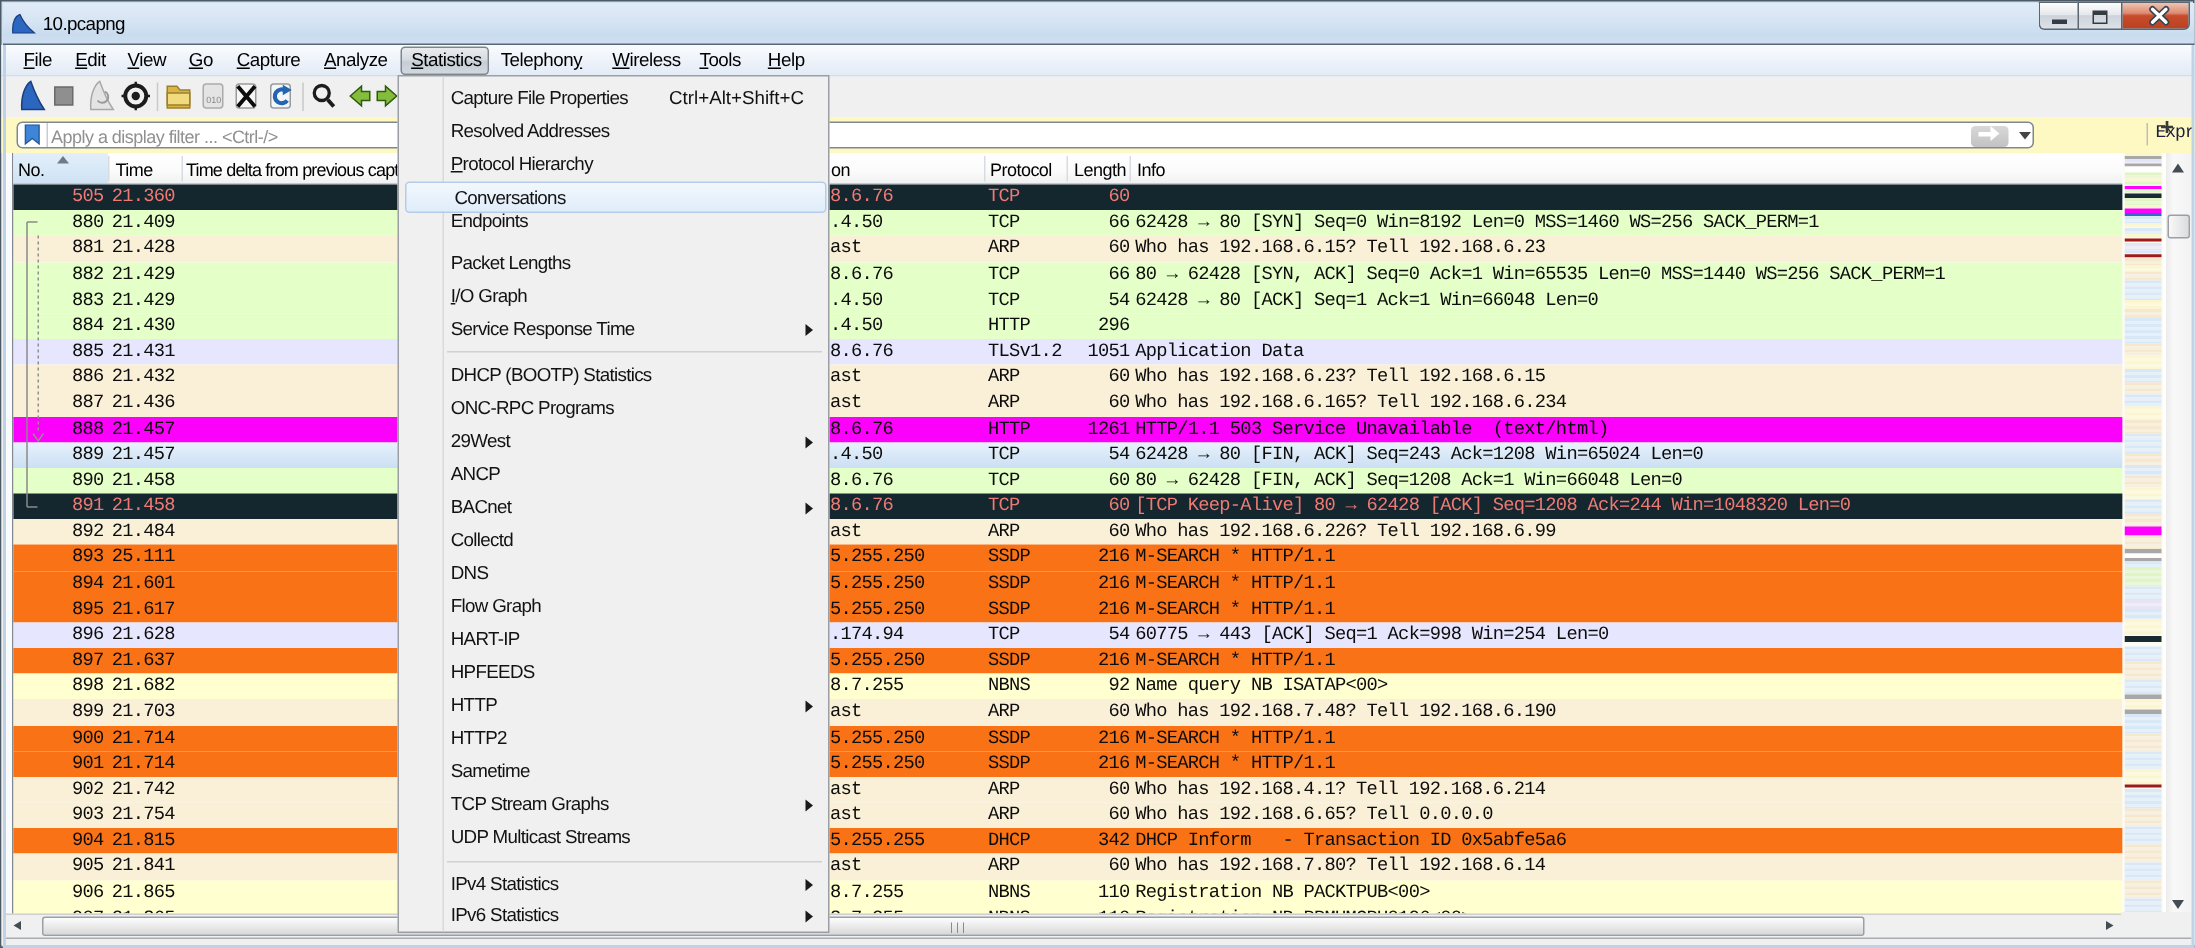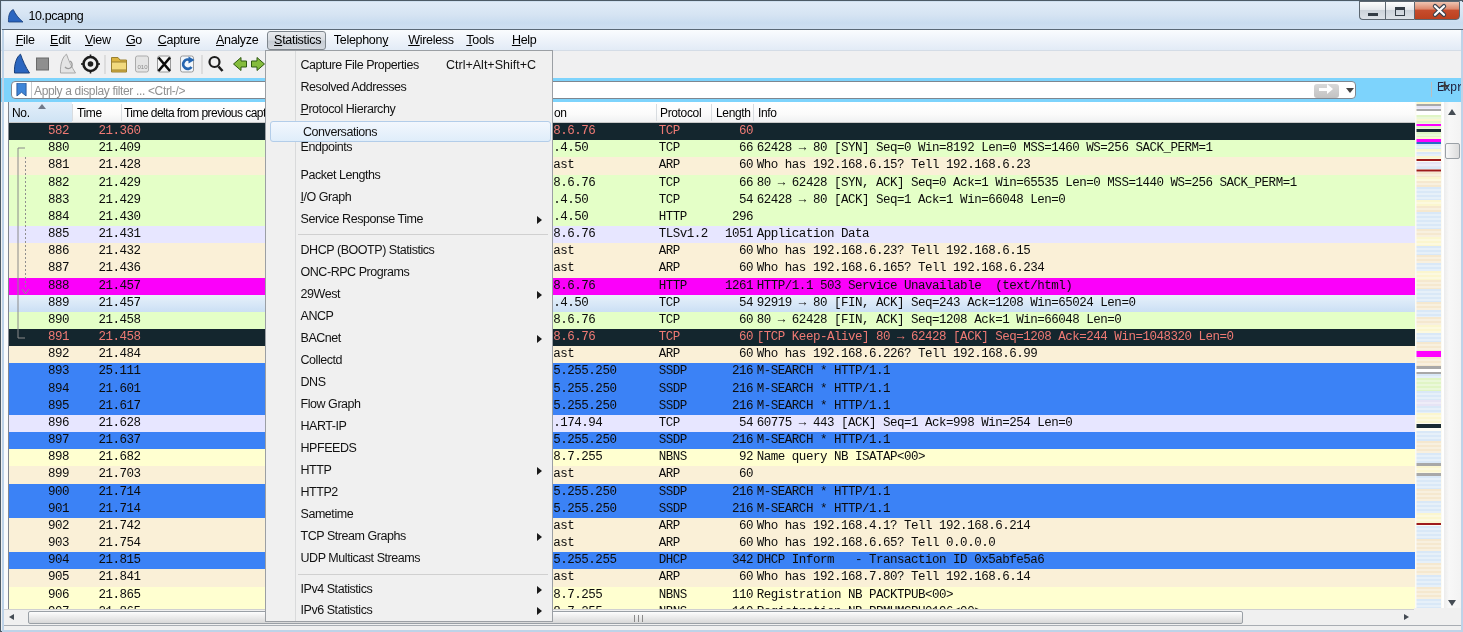--- a/index.html
+++ b/index.html
@@ -16,51 +16,51 @@
 #btn-max i { position:absolute; left:9px; top:5px; width:10px; height:9px; border:1px solid #333c45; border-top:3px solid #333c45; background:transparent; }
 
 #client { position:absolute; left:0px; top:29px; width:1463px; height:600px; background:#f0f0f0; }
 #topline { position:absolute; left:1px; top:28px; width:1461px; height:1px; background:#5a6876; }
 #menubar { position:absolute; left:0px; top:29px; width:1463px; height:21px;
   background:linear-gradient(180deg,#fafcfe 0%,#eef3fa 50%,#e2ebf6 100%); border-bottom:1px solid #d4dce6;}
 .mbi { position:absolute; top:3px; font-size:12.5px; color:#000; letter-spacing:-0.3px; }
 #stat-btn { position:absolute; left:266px; top:1px; width:59px; height:19px; border:1px solid #7e868d; border-radius:3px;
   background:linear-gradient(180deg,#e9ebee 0%,#d8dce1 45%,#c6cdd5 55%,#d3d8df 100%); }
 #toolbar { position:absolute; left:0px; top:50px; width:1463px; height:27px; background:#f0f0f1; }
-#filterbar { position:absolute; left:0px; top:77px; width:1463px; height:24px; background:#7dd3fc;padding-left:35px; }
+#filterbar { position:absolute; left:0px; top:77px; width:1463px; height:24px; background:#fef9c3;padding-left:35px; }
 #filterbox { position:absolute; left:10px; top:3px; width:1345px; height:18px; background:#fff; border:1px solid #7f8790; border-radius:4px; }
 #fb-sep { position:absolute; left:19px; top:0px; width:1px; height:16px; background:#c8ccd0; }
 #fb-text { position:absolute; left:22px; top:2px; font-size:12px; color:#909090; letter-spacing:-0.35px; }
 #fb-apply { position:absolute; left:1302px; top:2px; width:25px; height:14px; background:linear-gradient(180deg,#d8d8d8,#c2c2c2); border-radius:3px; }
 #fb-apply i { position:absolute; left:5px; top:4px; width:9px; height:3px; background:#fff; }
 #fb-apply b { position:absolute; left:13px; top:0px; width:0; height:0; border-left:6px solid #fff; border-top:5.5px solid transparent; border-bottom:5.5px solid transparent; }
 #fb-drop { position:absolute; left:1334px; top:6px; width:0; height:0; border-top:5px solid #444; border-left:4px solid transparent; border-right:4px solid transparent; }
 #fb-expr { position:absolute; left:1436px; top:3px; font-size:12px; color:#20203c; letter-spacing:-0.72px;font-family:Liberation Mono, monospace; }
 #fb-sep2 { position:absolute; left:1430px; top:4px; width:1px; height:15px; background:#bdbdbd; }
 #fb-plus { position:absolute; left:1439px; top:-1px; font-size:16px; color:#3a3a3a; font-weight:600; }
 #plist { position:absolute; left:7px; top:101px; width:1453px; height:521px; background:#fff; border-left:1px solid #828790; }
 #phead { position:absolute; left:8px; top:101px; width:1406px; height:21px;
   background:linear-gradient(180deg,#ffffff 0%,#fbfbfb 60%,#f0f1f2 100%); border-bottom:1px solid #c8c8c8; }
 #phead .hsep { position:absolute; top:2px; width:1px; height:17px; background:#d8dce0; }
 #phead span { position:absolute; top:3.5px; font-size:12px; color:#000; letter-spacing:-0.35px; }
 #ph-no-bg { position:absolute; left:0; top:0; width:63px; height:20px; background:linear-gradient(180deg,#e3effa,#cfe3f4); }
 #ph-sort { position:absolute; left:29px; top:2px; width:0; height:0; border-bottom:5px solid #70798a; border-left:4px solid transparent; border-right:4px solid transparent; }
 .prow { position:absolute; left:8px; width:1406px; font-family:"Liberation Mono",monospace; font-size:12.5px; letter-spacing:-0.49px; color:#0c0c0c; line-height:17px; white-space:pre; overflow:hidden; }
 .prow span { position:absolute; top:0; }
 .c-no { left:0px; width:60px; text-align:right; }
-.c-time { left:65.5px;margin-left:24px; }
+.c-time { left:65.5px; }
 .c-dst { left:544.3px; }
 .c-pro { left:649.7px; }
 .c-len { left:560px; width:184px; text-align:right; }
 .c-inf { left:747.8px; }
 .dark { background:#14262e; color:#ef7a74; }
 .green { background:#e4ffc7; }
 .tan { background:#faf0d7; }
 .lav { background:#e7e6ff; }
-.blue { background:#3b82f6; }
+.blue { background:#f97316; }
 .yel { background:#ffffd0; }
 .mag { background:#fb00fa; }
 .sel { background:linear-gradient(180deg,#e7f1fb 0%,#cbdff4 100%); }
 #rowbrackets { position:absolute; left:8px; top:122px; width:40px; height:500px; }
 #vscroll { position:absolute; left:1443px; top:101px; width:17px; height:521px; background:linear-gradient(90deg,#ececec,#f8f8f8 30%,#f3f3f3); }
 .varrow { position:absolute; left:4px; width:0; height:0; }
 #vthumb { position:absolute; left:1px; top:41px; width:15px; height:16px; border:1px solid #9aa0a6; border-radius:2px; background:linear-gradient(90deg,#f8f8f8,#dcdcdc); }
 #hscroll { position:absolute; left:3px; top:608px; width:1410px; height:15px; background:#f0f0f0; border-top:1px solid #d0d0d0; }
 #hthumb { position:absolute; left:24px; top:1px; width:1215px; height:13px; border:1px solid #9aa0a6; border-radius:2px; background:linear-gradient(180deg,#fdfdfd,#d8d8d8); }
 #hgrip { position:absolute; left:605px; top:3px; width:11px; height:7px;
@@ -176,41 +176,41 @@
     <div class="hsep" style="left:112px"></div>
     <span style="left:115px;letter-spacing:-0.55px">Time delta from previous capt</span>
     <span style="left:545px">on</span>
     <div class="hsep" style="left:647px"></div>
     <span style="left:651px">Protocol</span>
     <div class="hsep" style="left:702px"></div>
     <span style="left:707px">Length</span>
     <div class="hsep" style="left:744px"></div>
     <span style="left:749px">Info</span>
   </div>
-<div class="prow dark" style="top:122px;height:17px"><span class="c-no">582</span><span class="c-time">21.360</span><span class="c-dst">8.6.76</span><span class="c-pro">TCP</span><span class="c-len">60</span></div>
+<div class="prow dark" style="top:122px;height:17px"><span class="c-no">505</span><span class="c-time">21.360</span><span class="c-dst">8.6.76</span><span class="c-pro">TCP</span><span class="c-len">60</span></div>
 <div class="prow green" style="top:139px;height:17px"><span class="c-no">880</span><span class="c-time">21.409</span><span class="c-dst">.4.50</span><span class="c-pro">TCP</span><span class="c-len">66</span><span class="c-inf">62428 → 80 [SYN] Seq=0 Win=8192 Len=0 MSS=1460 WS=256 SACK_PERM=1</span></div>
 <div class="prow tan" style="top:156px;height:18px"><span class="c-no">881</span><span class="c-time">21.428</span><span class="c-dst">ast</span><span class="c-pro">ARP</span><span class="c-len">60</span><span class="c-inf">Who has 192.168.6.15? Tell 192.168.6.23</span></div>
 <div class="prow green" style="top:174px;height:17px"><span class="c-no">882</span><span class="c-time">21.429</span><span class="c-dst">8.6.76</span><span class="c-pro">TCP</span><span class="c-len">66</span><span class="c-inf">80 → 62428 [SYN, ACK] Seq=0 Ack=1 Win=65535 Len=0 MSS=1440 WS=256 SACK_PERM=1</span></div>
 <div class="prow green" style="top:191px;height:17px"><span class="c-no">883</span><span class="c-time">21.429</span><span class="c-dst">.4.50</span><span class="c-pro">TCP</span><span class="c-len">54</span><span class="c-inf">62428 → 80 [ACK] Seq=1 Ack=1 Win=66048 Len=0</span></div>
 <div class="prow green" style="top:208px;height:17px"><span class="c-no">884</span><span class="c-time">21.430</span><span class="c-dst">.4.50</span><span class="c-pro">HTTP</span><span class="c-len">296</span></div>
 <div class="prow lav" style="top:225px;height:17px"><span class="c-no">885</span><span class="c-time">21.431</span><span class="c-dst">8.6.76</span><span class="c-pro">TLSv1.2</span><span class="c-len">1051</span><span class="c-inf">Application Data</span></div>
 <div class="prow tan" style="top:242px;height:17px"><span class="c-no">886</span><span class="c-time">21.432</span><span class="c-dst">ast</span><span class="c-pro">ARP</span><span class="c-len">60</span><span class="c-inf">Who has 192.168.6.23? Tell 192.168.6.15</span></div>
 <div class="prow tan" style="top:259px;height:18px"><span class="c-no">887</span><span class="c-time">21.436</span><span class="c-dst">ast</span><span class="c-pro">ARP</span><span class="c-len">60</span><span class="c-inf">Who has 192.168.6.165? Tell 192.168.6.234</span></div>
 <div class="prow mag" style="top:277px;height:17px"><span class="c-no">888</span><span class="c-time">21.457</span><span class="c-dst">8.6.76</span><span class="c-pro">HTTP</span><span class="c-len">1261</span><span class="c-inf">HTTP/1.1 503 Service Unavailable  (text/html)</span></div>
-<div class="prow sel" style="top:294px;height:17px"><span class="c-no">889</span><span class="c-time">21.457</span><span class="c-dst">.4.50</span><span class="c-pro">TCP</span><span class="c-len">54</span><span class="c-inf">92919 → 80 [FIN, ACK] Seq=243 Ack=1208 Win=65024 Len=0</span></div>
+<div class="prow sel" style="top:294px;height:17px"><span class="c-no">889</span><span class="c-time">21.457</span><span class="c-dst">.4.50</span><span class="c-pro">TCP</span><span class="c-len">54</span><span class="c-inf">62428 → 80 [FIN, ACK] Seq=243 Ack=1208 Win=65024 Len=0</span></div>
 <div class="prow green" style="top:311px;height:17px"><span class="c-no">890</span><span class="c-time">21.458</span><span class="c-dst">8.6.76</span><span class="c-pro">TCP</span><span class="c-len">60</span><span class="c-inf">80 → 62428 [FIN, ACK] Seq=1208 Ack=1 Win=66048 Len=0</span></div>
 <div class="prow dark" style="top:328px;height:17px"><span class="c-no">891</span><span class="c-time">21.458</span><span class="c-dst">8.6.76</span><span class="c-pro">TCP</span><span class="c-len">60</span><span class="c-inf">[TCP Keep-Alive] 80 → 62428 [ACK] Seq=1208 Ack=244 Win=1048320 Len=0</span></div>
 <div class="prow tan" style="top:345px;height:17px"><span class="c-no">892</span><span class="c-time">21.484</span><span class="c-dst">ast</span><span class="c-pro">ARP</span><span class="c-len">60</span><span class="c-inf">Who has 192.168.6.226? Tell 192.168.6.99</span></div>
 <div class="prow blue" style="top:362px;height:18px"><span class="c-no">893</span><span class="c-time">25.111</span><span class="c-dst">5.255.250</span><span class="c-pro">SSDP</span><span class="c-len">216</span><span class="c-inf">M-SEARCH * HTTP/1.1</span></div>
 <div class="prow blue" style="top:380px;height:17px"><span class="c-no">894</span><span class="c-time">21.601</span><span class="c-dst">5.255.250</span><span class="c-pro">SSDP</span><span class="c-len">216</span><span class="c-inf">M-SEARCH * HTTP/1.1</span></div>
 <div class="prow blue" style="top:397px;height:17px"><span class="c-no">895</span><span class="c-time">21.617</span><span class="c-dst">5.255.250</span><span class="c-pro">SSDP</span><span class="c-len">216</span><span class="c-inf">M-SEARCH * HTTP/1.1</span></div>
 <div class="prow lav" style="top:414px;height:17px"><span class="c-no">896</span><span class="c-time">21.628</span><span class="c-dst">.174.94</span><span class="c-pro">TCP</span><span class="c-len">54</span><span class="c-inf">60775 → 443 [ACK] Seq=1 Ack=998 Win=254 Len=0</span></div>
 <div class="prow blue" style="top:431px;height:17px"><span class="c-no">897</span><span class="c-time">21.637</span><span class="c-dst">5.255.250</span><span class="c-pro">SSDP</span><span class="c-len">216</span><span class="c-inf">M-SEARCH * HTTP/1.1</span></div>
 <div class="prow yel" style="top:448px;height:17px"><span class="c-no">898</span><span class="c-time">21.682</span><span class="c-dst">8.7.255</span><span class="c-pro">NBNS</span><span class="c-len">92</span><span class="c-inf">Name query NB ISATAP&lt;00&gt;</span></div>
-<div class="prow tan" style="top:465px;height:18px"><span class="c-no">899</span><span class="c-time">21.703</span><span class="c-dst">ast</span><span class="c-pro">ARP</span><span class="c-len">60</span></div>
+<div class="prow tan" style="top:465px;height:18px"><span class="c-no">899</span><span class="c-time">21.703</span><span class="c-dst">ast</span><span class="c-pro">ARP</span><span class="c-len">60</span><span class="c-inf">Who has 192.168.7.48? Tell 192.168.6.190</span></div>
 <div class="prow blue" style="top:483px;height:17px"><span class="c-no">900</span><span class="c-time">21.714</span><span class="c-dst">5.255.250</span><span class="c-pro">SSDP</span><span class="c-len">216</span><span class="c-inf">M-SEARCH * HTTP/1.1</span></div>
 <div class="prow blue" style="top:500px;height:17px"><span class="c-no">901</span><span class="c-time">21.714</span><span class="c-dst">5.255.250</span><span class="c-pro">SSDP</span><span class="c-len">216</span><span class="c-inf">M-SEARCH * HTTP/1.1</span></div>
 <div class="prow tan" style="top:517px;height:17px"><span class="c-no">902</span><span class="c-time">21.742</span><span class="c-dst">ast</span><span class="c-pro">ARP</span><span class="c-len">60</span><span class="c-inf">Who has 192.168.4.1? Tell 192.168.6.214</span></div>
 <div class="prow tan" style="top:534px;height:17px"><span class="c-no">903</span><span class="c-time">21.754</span><span class="c-dst">ast</span><span class="c-pro">ARP</span><span class="c-len">60</span><span class="c-inf">Who has 192.168.6.65? Tell 0.0.0.0</span></div>
 <div class="prow blue" style="top:551px;height:17px"><span class="c-no">904</span><span class="c-time">21.815</span><span class="c-dst">5.255.255</span><span class="c-pro">DHCP</span><span class="c-len">342</span><span class="c-inf">DHCP Inform   - Transaction ID 0x5abfe5a6</span></div>
 <div class="prow tan" style="top:568px;height:18px"><span class="c-no">905</span><span class="c-time">21.841</span><span class="c-dst">ast</span><span class="c-pro">ARP</span><span class="c-len">60</span><span class="c-inf">Who has 192.168.7.80? Tell 192.168.6.14</span></div>
 <div class="prow yel" style="top:586px;height:17px"><span class="c-no">906</span><span class="c-time">21.865</span><span class="c-dst">8.7.255</span><span class="c-pro">NBNS</span><span class="c-len">110</span><span class="c-inf">Registration NB PACKTPUB&lt;00&gt;</span></div>
 <div class="prow yel" style="top:603px;height:5px"><span class="c-no">907</span><span class="c-time">21.865</span><span class="c-dst">8.7.255</span><span class="c-pro">NBNS</span><span class="c-len">110</span><span class="c-inf">Registration NB PPMUMCPU0196&lt;00&gt;</span></div>
   <svg id="rowbrackets" width="40" height="500">
     <path d="M9 25 h7 M9 25 v190 M9 215 h7" fill="none" stroke="#8a8a8a"></path>

